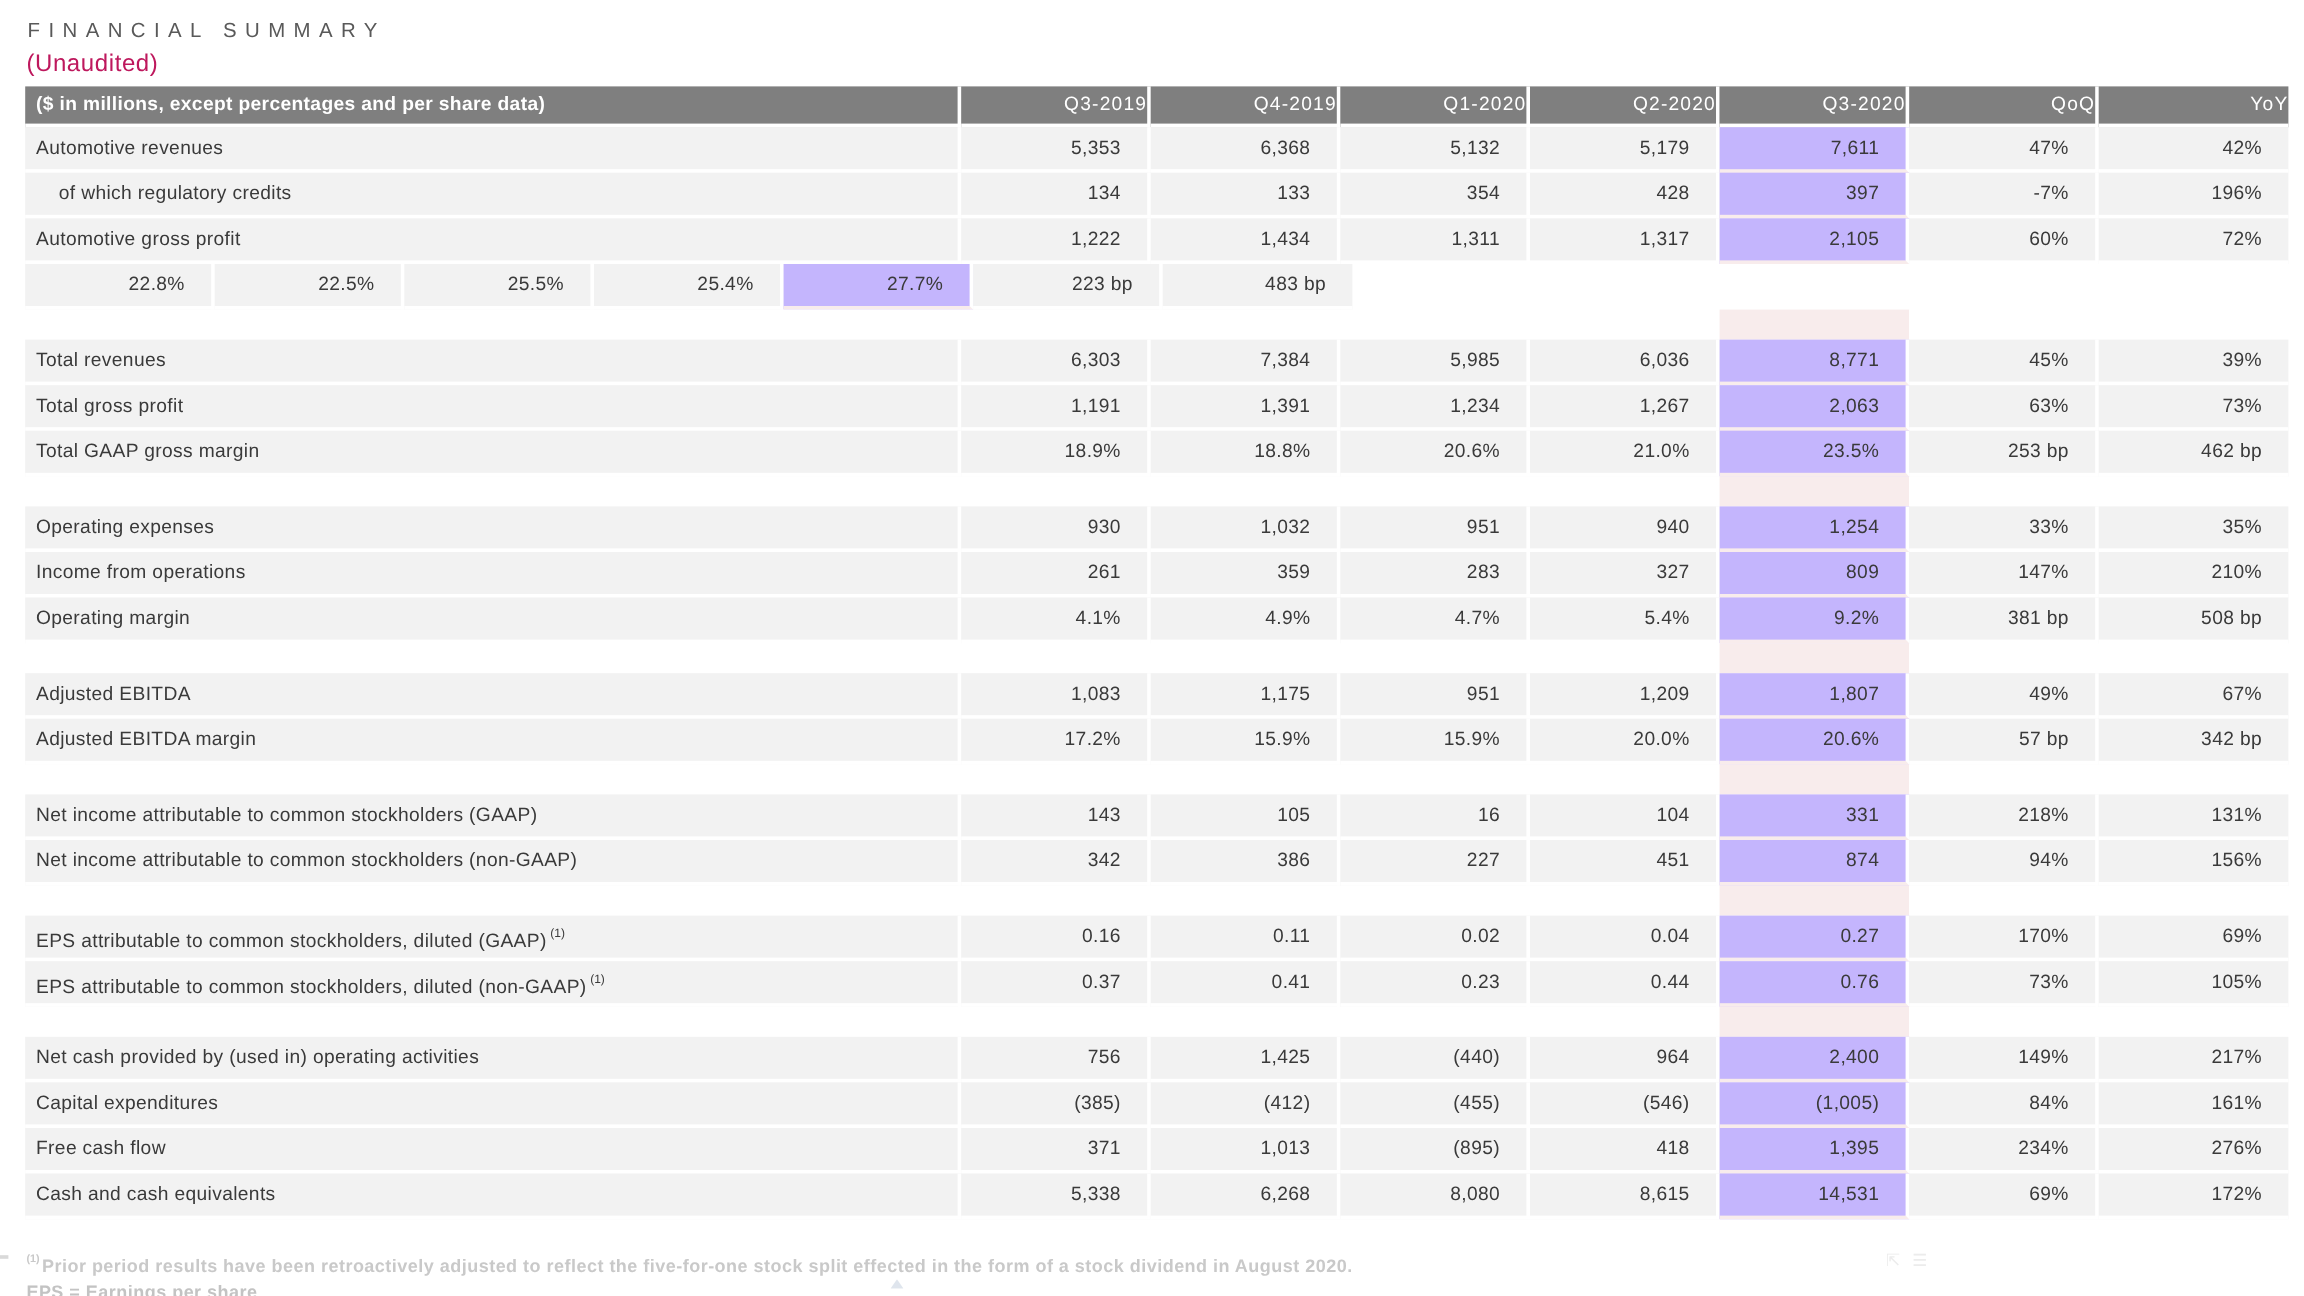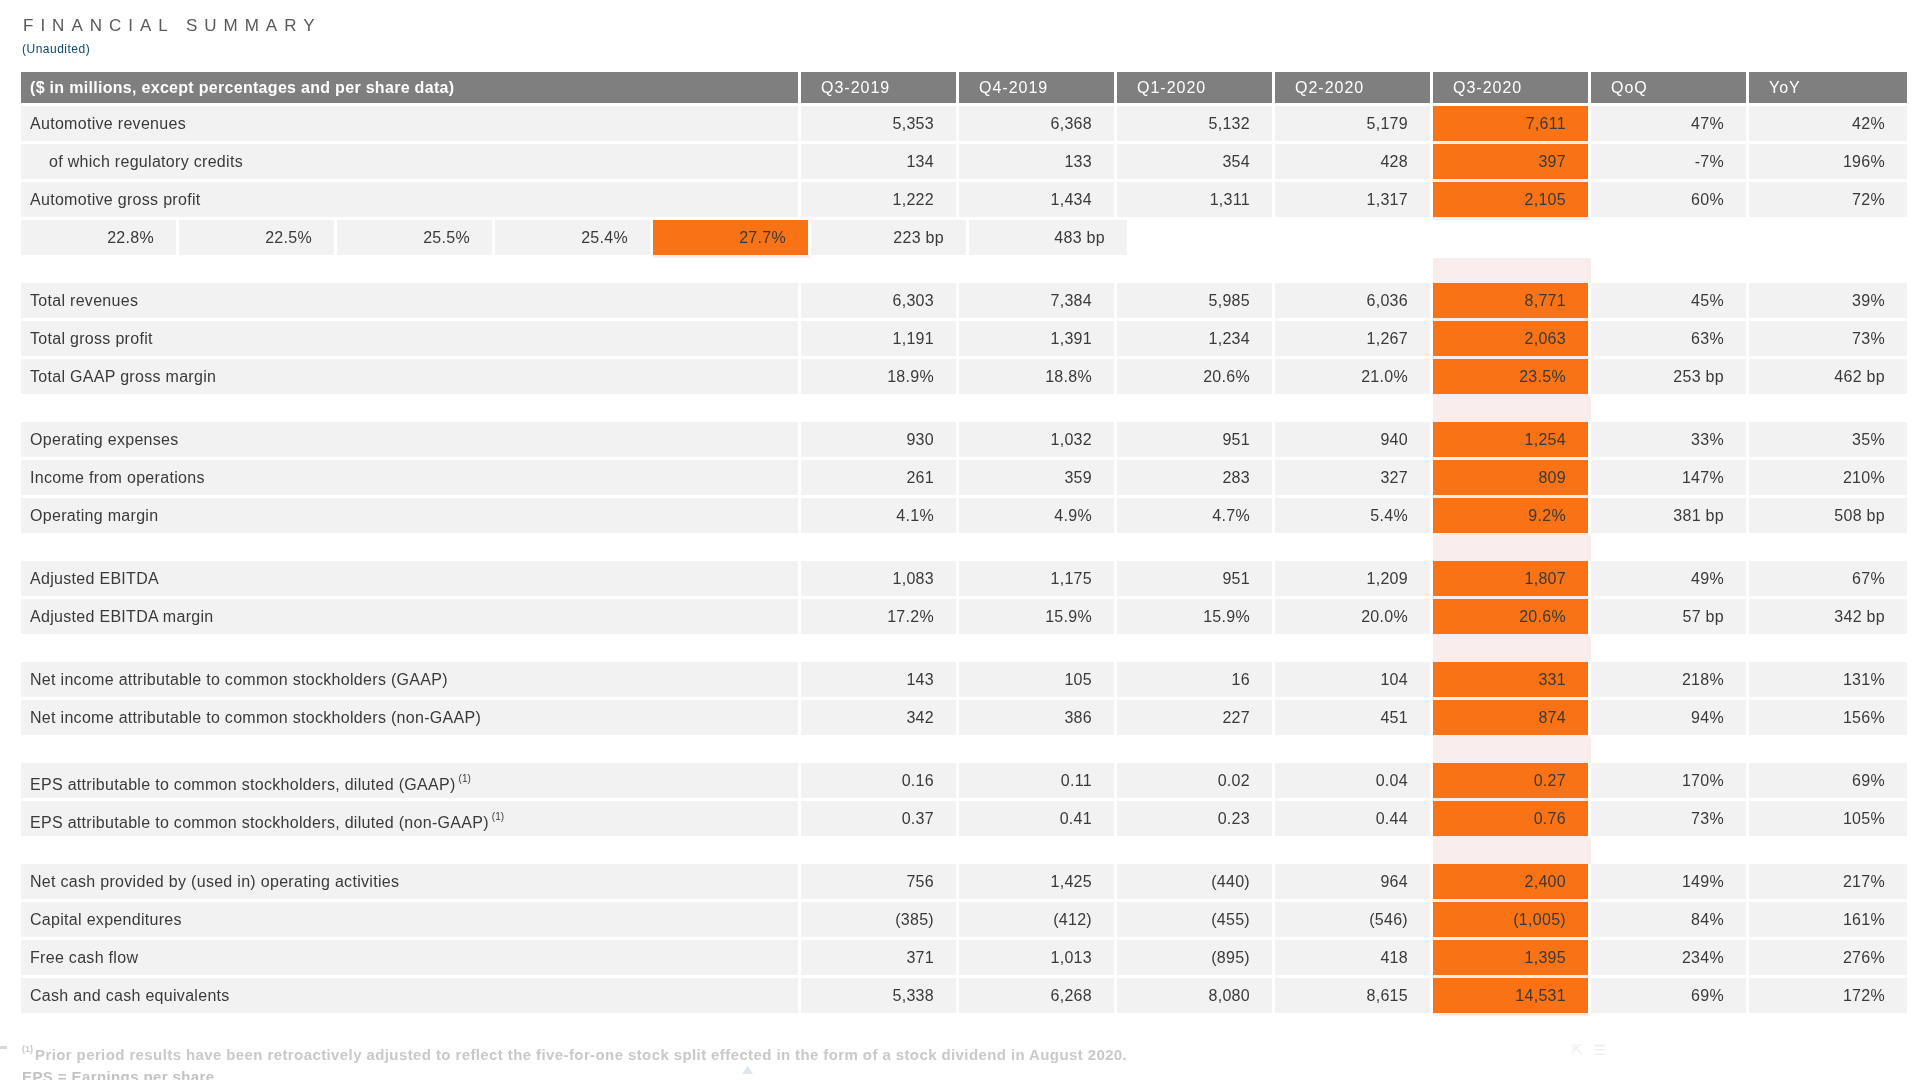--- a/index.html
+++ b/index.html
@@ -9,52 +9,52 @@
     -webkit-font-smoothing:antialiased;
   }
   .page { position:relative; width:1622px; height:1080px; }
 
   .title {
     position:absolute; left:23px; top:16px;
     font-size:17px; letter-spacing:7px; color:#595959; font-weight:400;
   }
   .subtitle {
     position:absolute; left:22px; top:42px;
-    font-size:12px; letter-spacing:0.5px; color:#0c4a6e;
+    font-size:20px; letter-spacing:0.5px; color:#be185d;
   }
 
   .tablewrap { position:absolute; left:21px; top:72px; width:1886px; }
 
   .trow { display:flex; }
   .cell {
     box-sizing:border-box;
     border-right:3px solid #ffffff;
     border-bottom:3px solid #ffffff;
   }
   .cell:last-child { border-right:none; }
   .c-label { width:780px; }
   .c-num   { width:158px; }
 
   
   .hcell {
     background:#7f7f7f; color:#ffffff; height:34px; line-height:31px;
     font-size:16px;
   }
   .h-label { font-weight:700; padding-left:9px; letter-spacing:0.3px; }
-  .h-col   { text-align:left; letter-spacing:1px;padding-left:20px; }
+  .h-col   { text-align:right; letter-spacing:1px;padding-left:20px; }
 
   
   .dcell {
     background:#f2f2f2; height:38px; line-height:35px;
     font-size:16px; color:#3a3a3a; letter-spacing:0.3px;
   }
   .label  { padding-left:9px; }
   .label.indent { padding-left:28px; }
   .num    { text-align:right; padding-right:22px; }
-  .hl     { background:#f97316; border-bottom-color:#f8ecec; }
+  .hl     { background:#c4b5fd; border-bottom-color:#f8ecec; }
 
   
   .sp-cell { background:#ffffff; height:25px; border:none; }
   .sp-cell.hl-sp { background:#f8ecec; }
 
   sup.fn {
     font-size:10px; letter-spacing:0; position:relative; top:-2px; margin-left:3px;
   }
 
   .footnotes {

